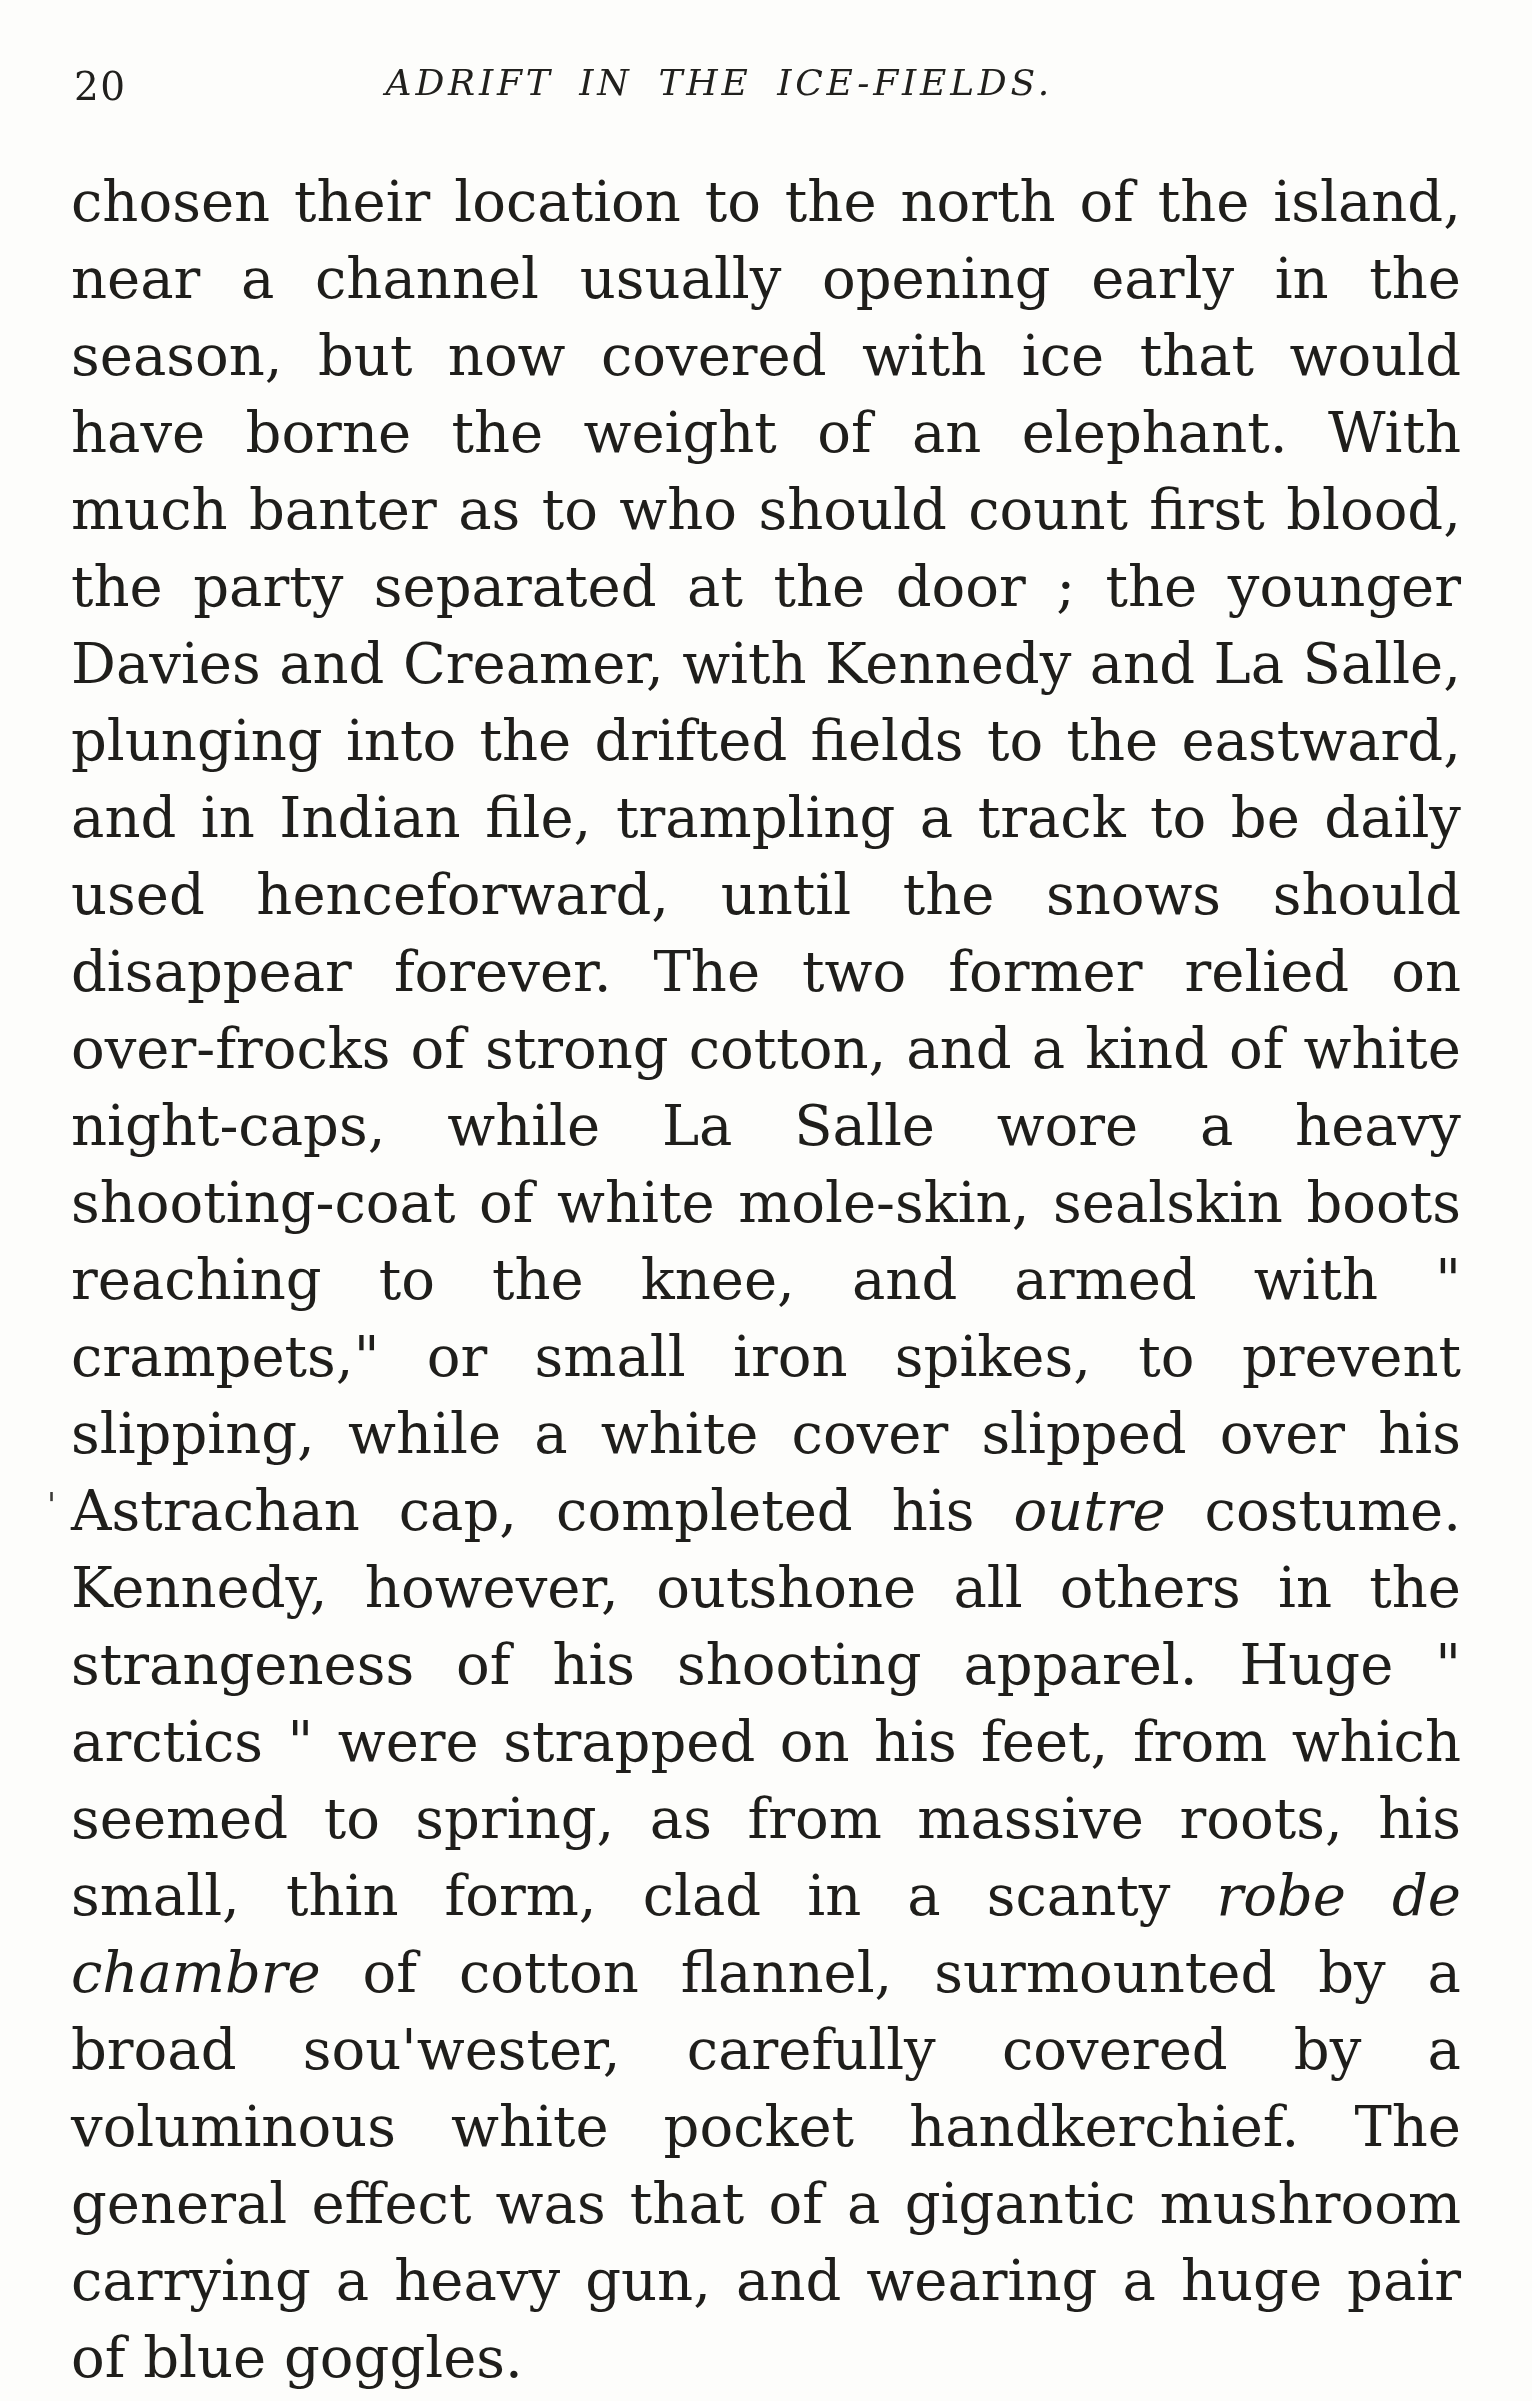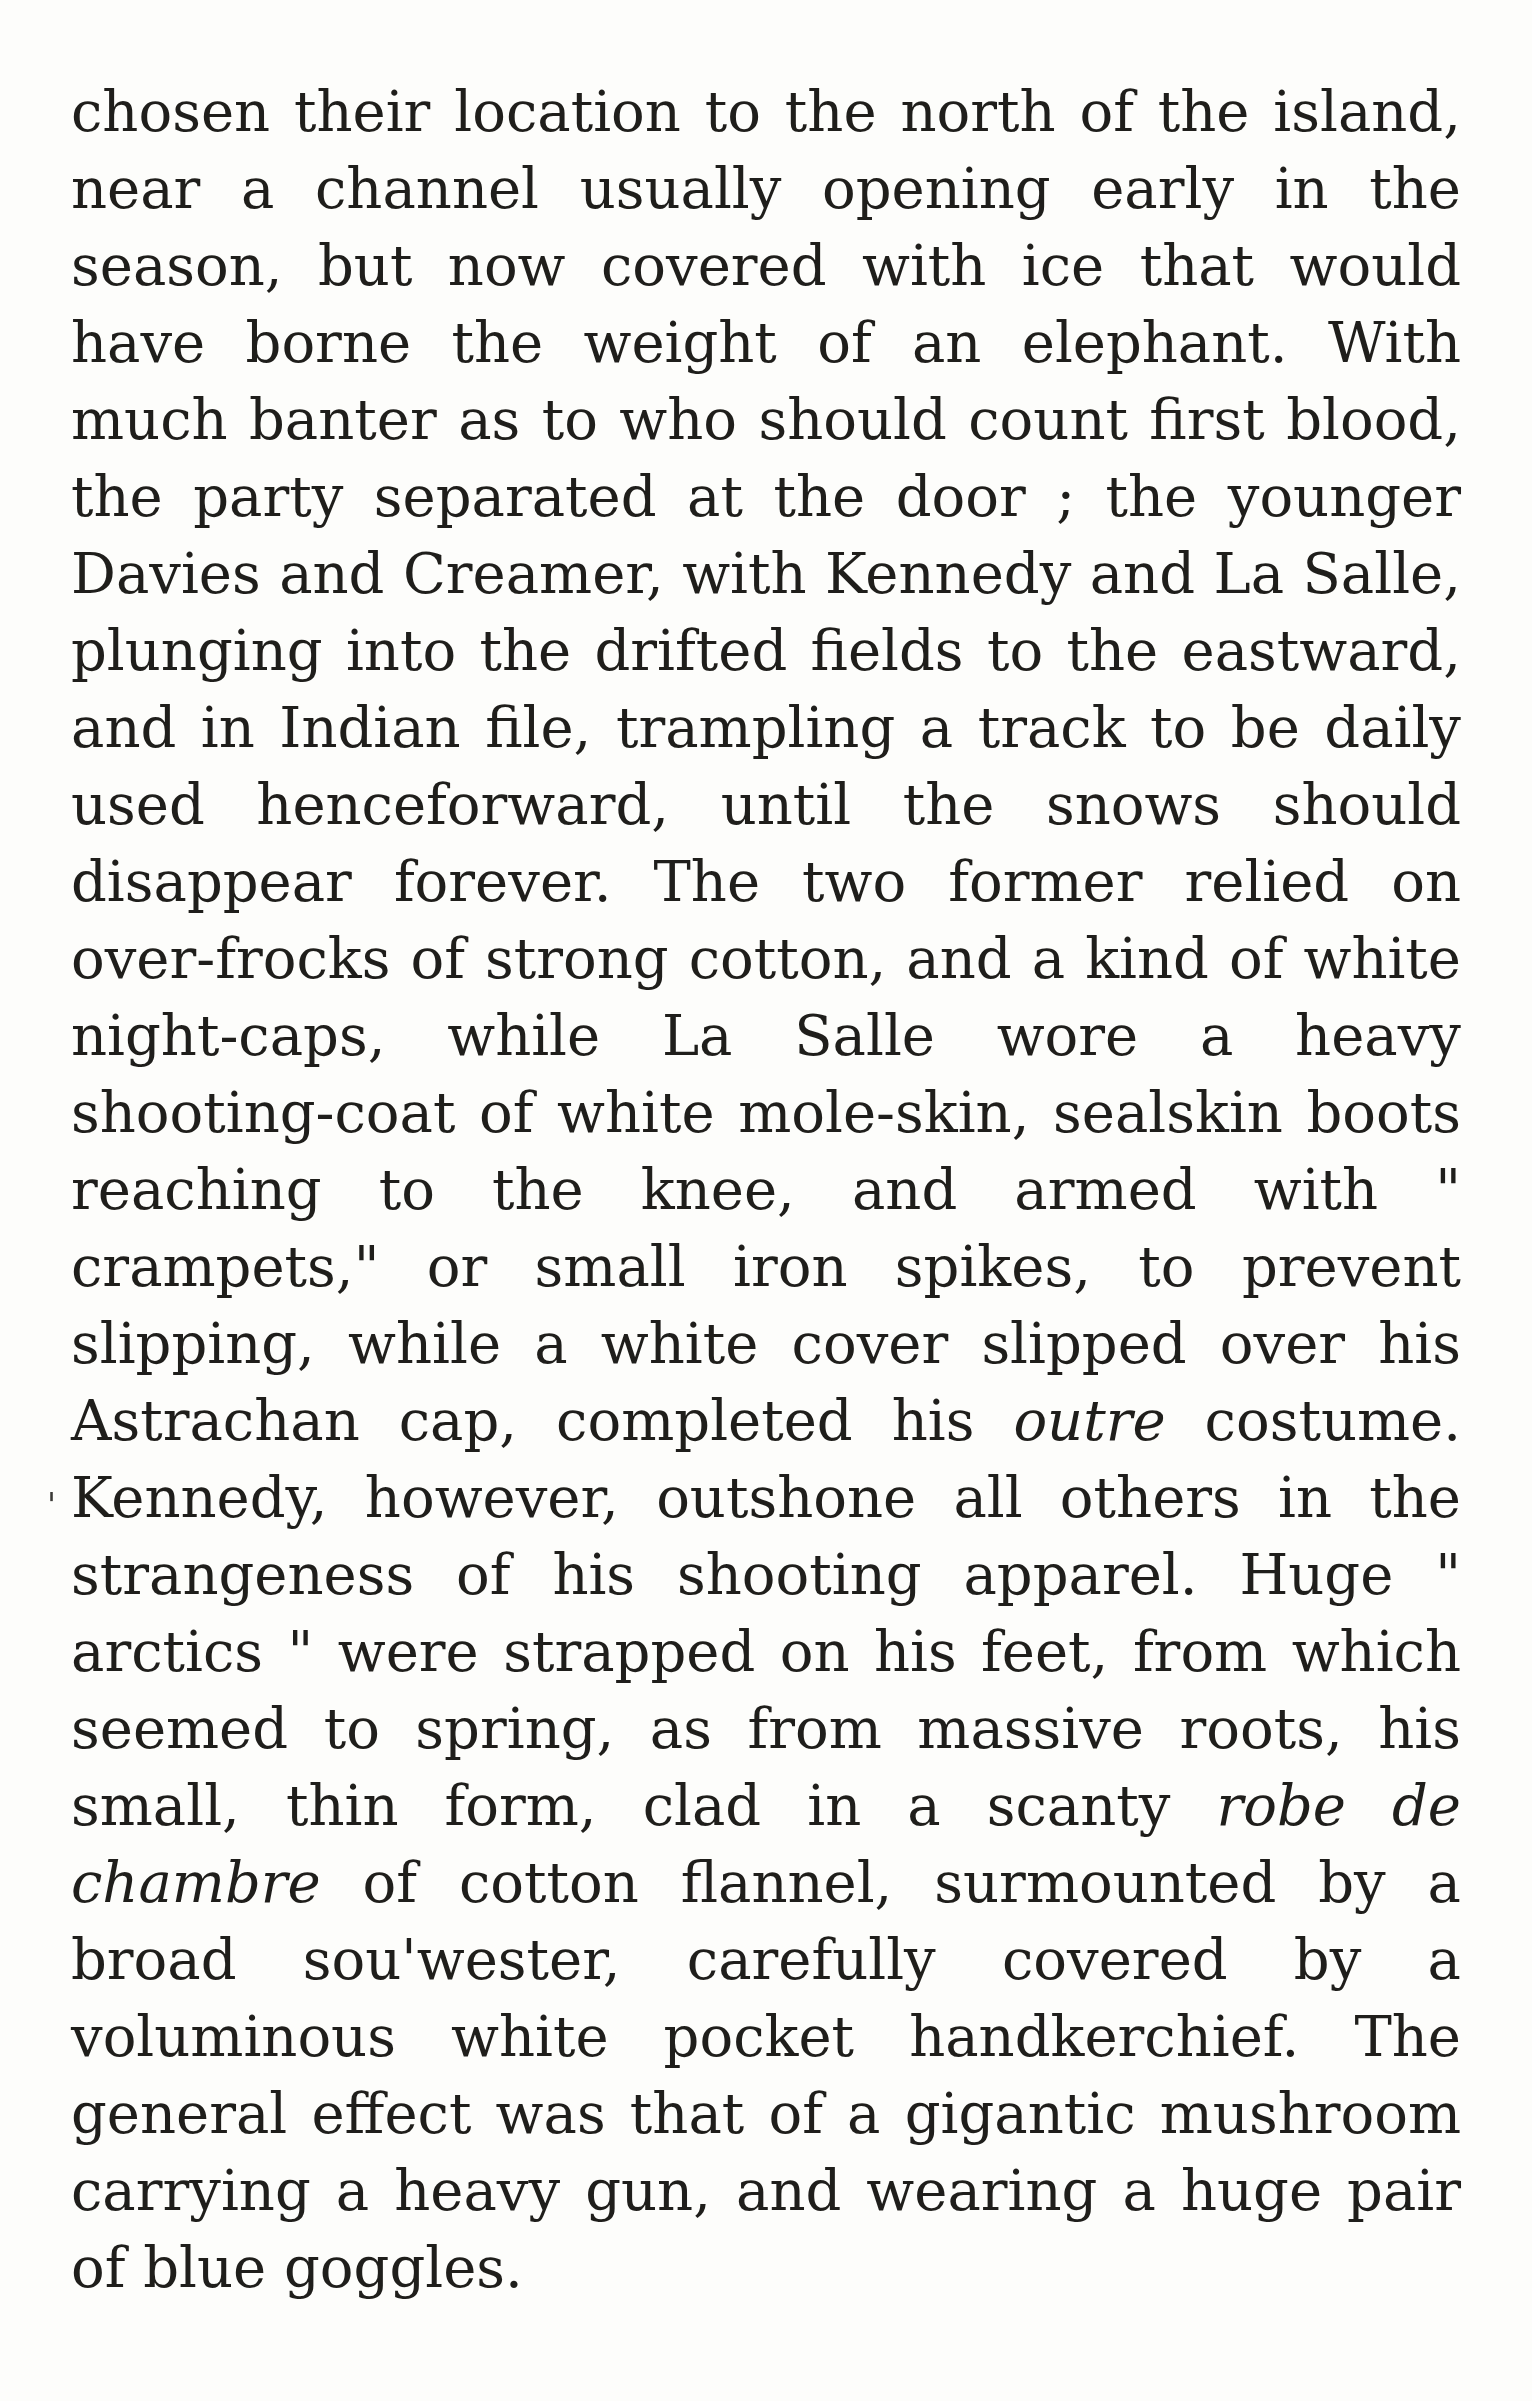--- a/index.html
+++ b/index.html
@@ -65,20 +65,24 @@
     top: 1486px;
     font-size: 33px;
     color: #3a3936;
   }
 </style>
 </head>
 <body>
 
 <div class="page">
 
+  <div class="header">
+    <span class="page-number">20</span>
+    <span class="running-title">ADRIFT IN THE ICE-FIELDS.</span>
+  </div>
 
   <div class="body-text">
     <p><span>chosen their location to the north of the island, near a channel usually opening early in the season, but now covered with ice that would have borne the weight of an elephant. With much banter as to who should count first blood, the party separated at the door ; the younger Davies and Creamer, with Kennedy and La Salle, plunging into the drifted fields to the eastward, and in Indian file, trampling a track to be daily used henceforward, until the snows should disappear forever. The two former relied on over-frocks of strong cotton, and a kind of white night-caps, while La Salle wore a heavy shooting-coat of white mole-skin, sealskin boots reaching to the knee, and armed with " crampets," or small iron spikes, to prevent slipping, while a white cover slipped over his Astrachan cap, completed his </span><span class="italic">outre</span><span> costume. Kennedy, however, outshone all others in the strangeness of his shooting apparel. Huge " arctics " were strapped on his feet, from which seemed to spring, as from massive roots, his small, thin form, clad in a scanty </span><span class="italic">robe de chambre</span><span> of cotton flannel, surmounted by a broad sou'wester, carefully covered by a voluminous white pocket handkerchief. The general effect was that of a gigantic mushroom carrying a heavy gun, and wearing a huge pair of blue goggles.</span></p>
   </div>
 
 </div>
 
 <span class="margin-mark">'</span>
 
 

